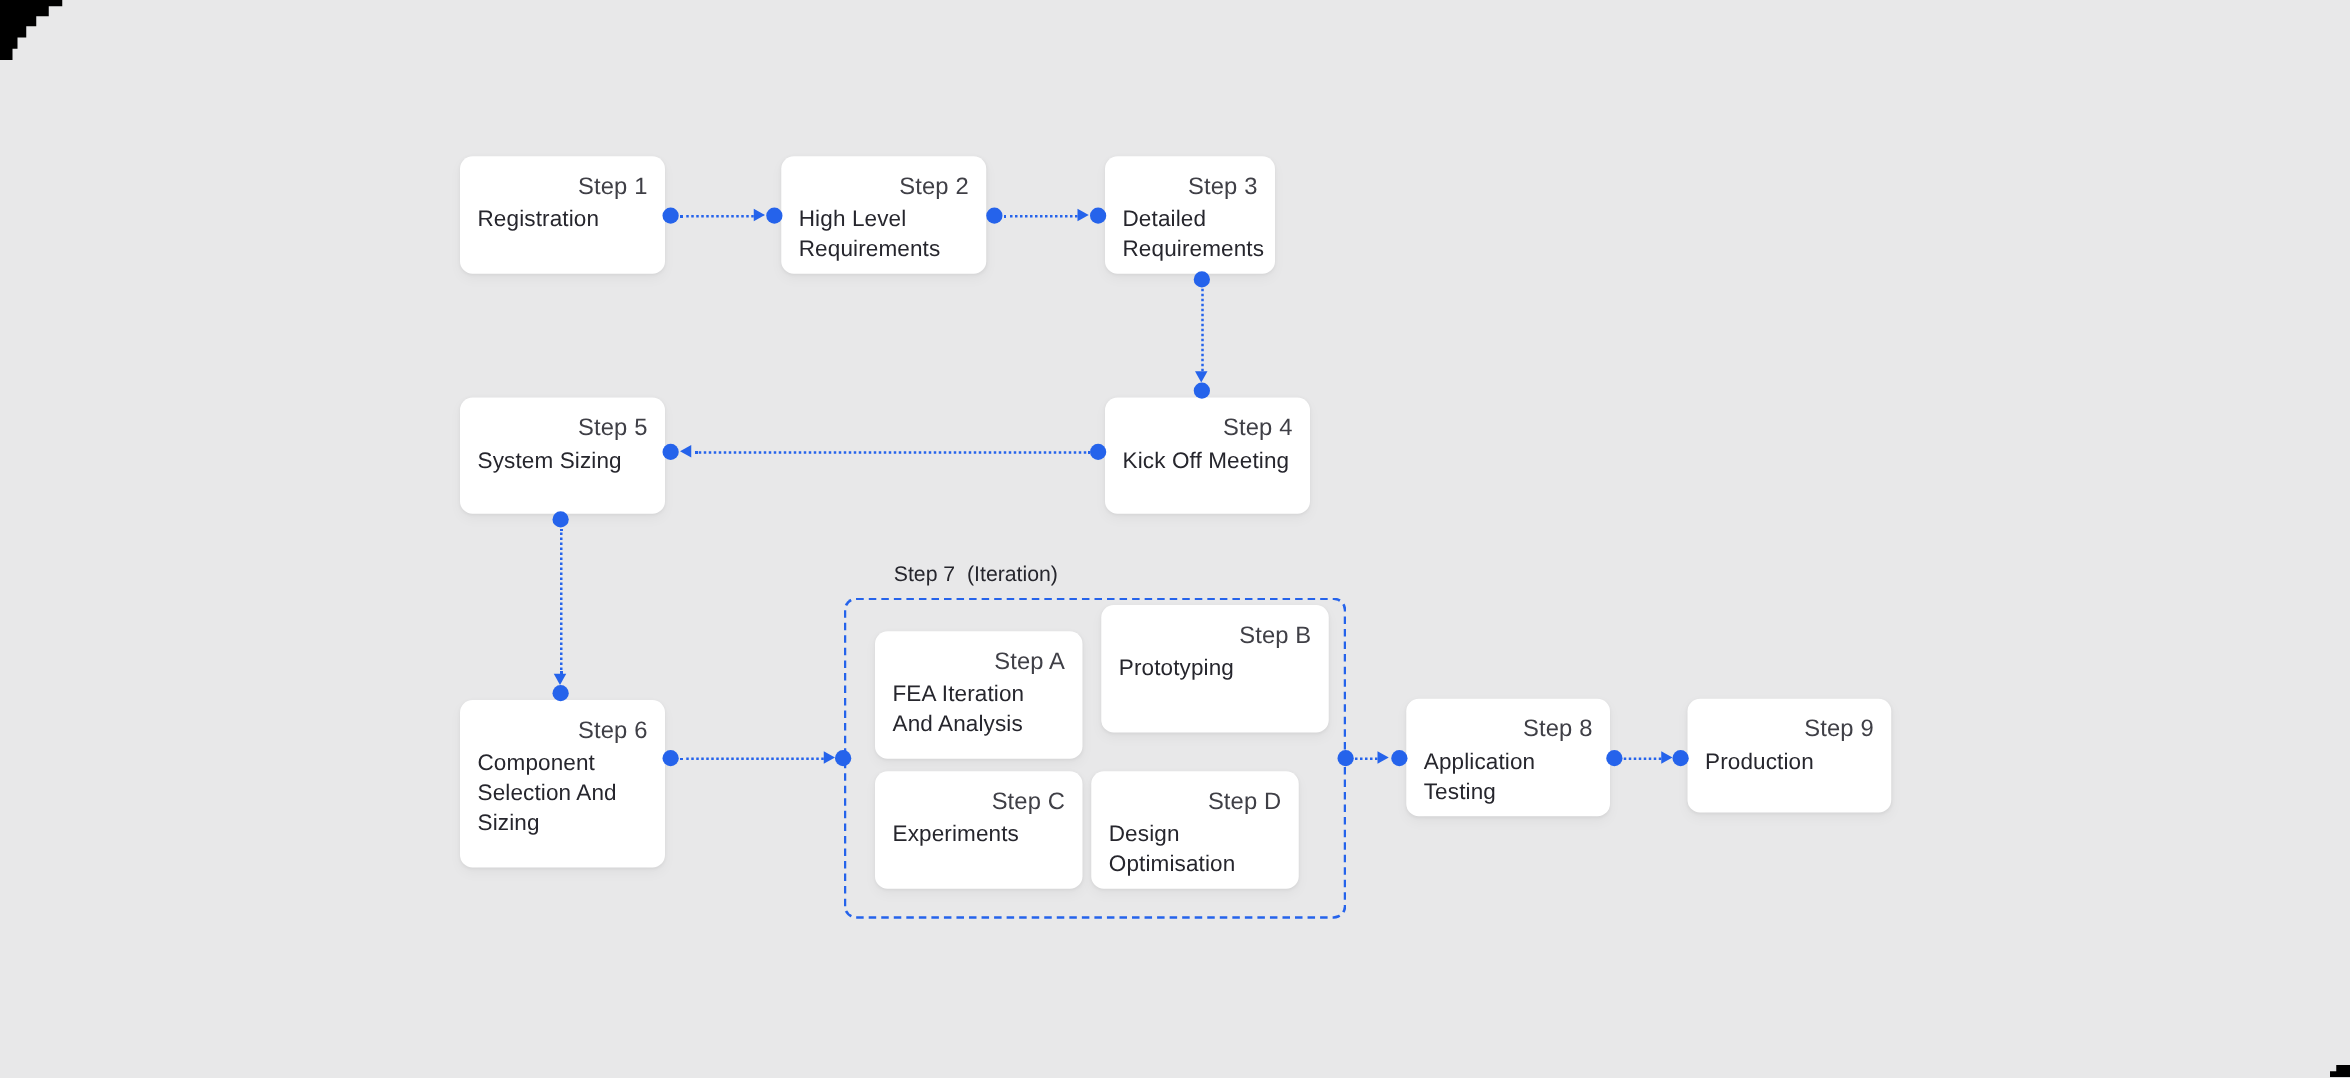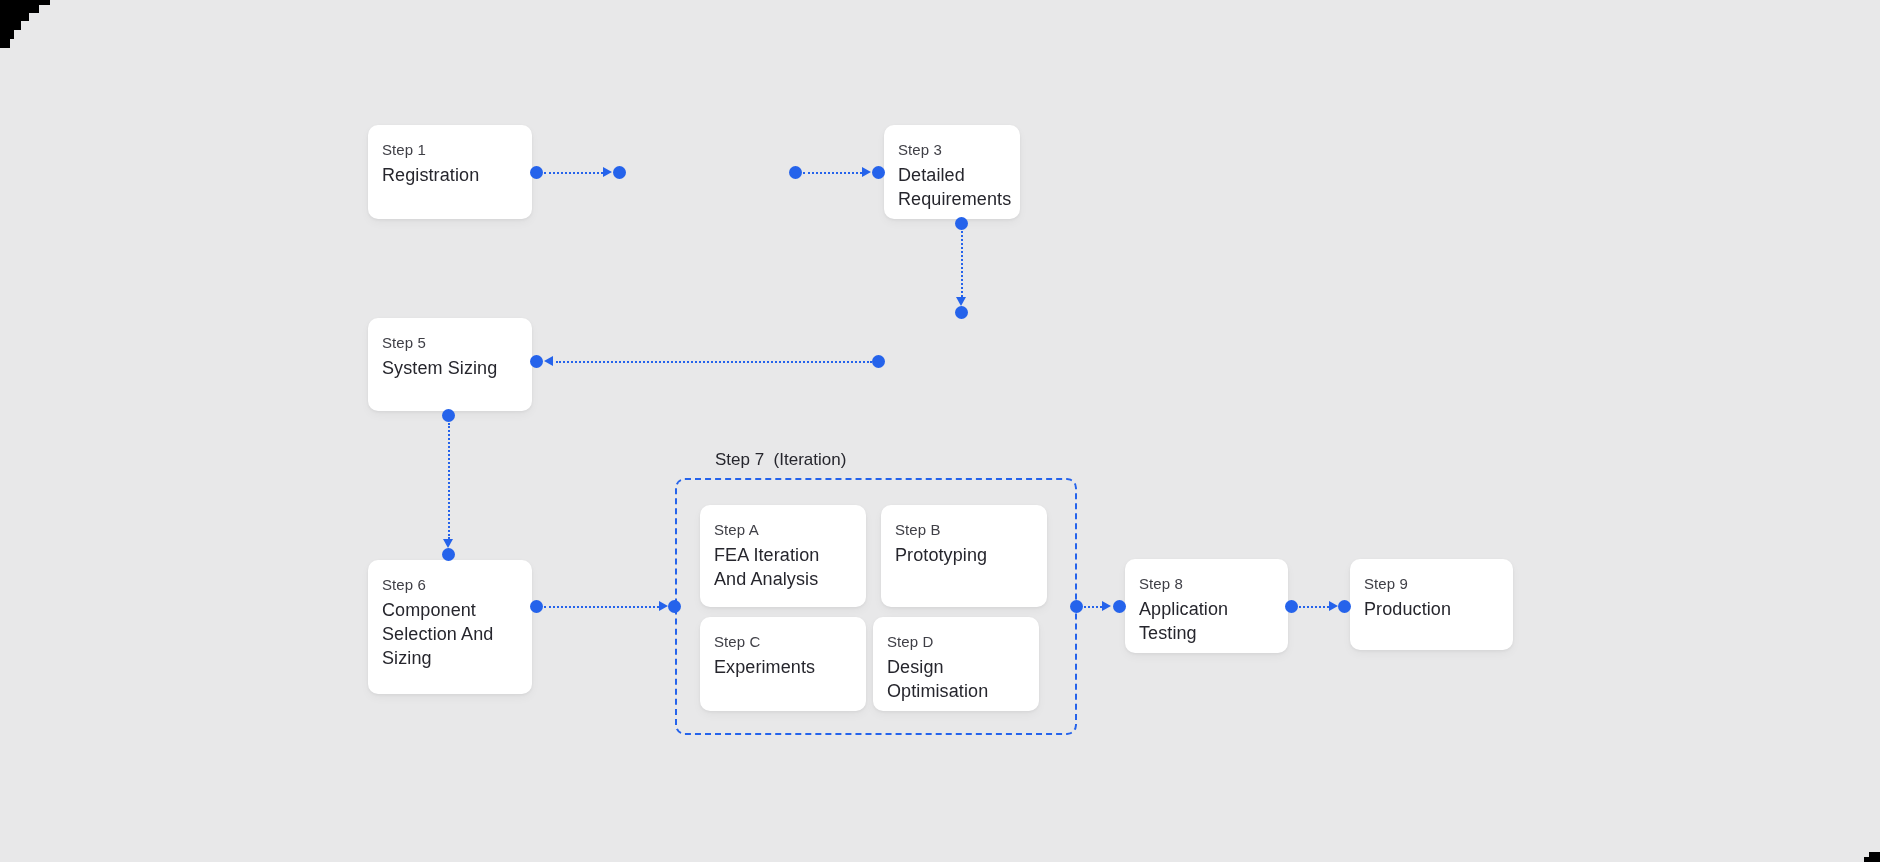--- a/index.html
+++ b/index.html
@@ -16,24 +16,25 @@
   }
   .card {
     position: absolute;
     background: var(--card, #ffffff);
     border-radius: 10px;
     box-shadow: 0 1px 3px rgba(20,20,25,0.06), 0 4px 10px rgba(20,20,25,0.04);
     padding: 15px 14px;
     box-sizing: border-box;
   }
   .step-label {
-    font-size: 15px;
+    font-size: 19px;
     line-height: 20px;
     color: var(--label_text, #3f3f46);
     letter-spacing: 0.1px;
+    text-align: right;
   }
   .step-title {
     font-size: 18px;
     line-height: 24px;
     font-weight: 500;
     margin-top: 3px;
     color: var(--title_text, #26262d);
     letter-spacing: 0.1px;
   }
   .iteration-border {
@@ -106,43 +107,51 @@
 
 <div id="canvas">
 
   <div id="artifact-tl" class="artifact"></div>
   <div id="artifact-br" class="artifact"></div>
 
   <div class="card" style="left:368px;top:125px;width:164px;height:94px">
     <div class="step-label">Step 1</div>
     <div class="step-title">Registration</div>
   </div>
+  <div class="card" style="left:625px;top:125px;width:164px;height:94px">
+    <div class="step-label">Step 2</div>
+    <div class="step-title">High Level Requirements</div>
+  </div>
   <div class="card" style="left:884px;top:125px;width:136px;height:94px">
     <div class="step-label">Step 3</div>
     <div class="step-title">Detailed Requirements</div>
   </div>
 
   <div class="card" style="left:368px;top:318px;width:164px;height:93px">
     <div class="step-label">Step 5</div>
     <div class="step-title">System Sizing</div>
   </div>
+  <div class="card" style="left:884px;top:318px;width:164px;height:93px">
+    <div class="step-label">Step 4</div>
+    <div class="step-title">Kick Off Meeting</div>
+  </div>
 
   <div class="card" style="left:368px;top:560px;width:164px;height:134px">
     <div class="step-label">Step 6</div>
     <div class="step-title">Component Selection And Sizing</div>
   </div>
 
   <div class="iteration-label">Step 7  (Iteration)</div>
   <div class="iteration-border"></div>
 
   <div class="card" style="left:700px;top:505px;width:166px;height:102px">
     <div class="step-label">Step A</div>
     <div class="step-title">FEA Iteration And Analysis</div>
   </div>
-  <div class="card" style="left:881px;top:505px;width:166px;height:102px">
+  <div class="card" style="left:881px;top:484px;width:182px;height:102px">
     <div class="step-label">Step B</div>
     <div class="step-title">Prototyping</div>
   </div>
   <div class="card" style="left:700px;top:617px;width:166px;height:94px">
     <div class="step-label">Step C</div>
     <div class="step-title">Experiments</div>
   </div>
   <div class="card" style="left:873px;top:617px;width:166px;height:94px">
     <div class="step-label">Step D</div>
     <div class="step-title">Design Optimisation</div>

